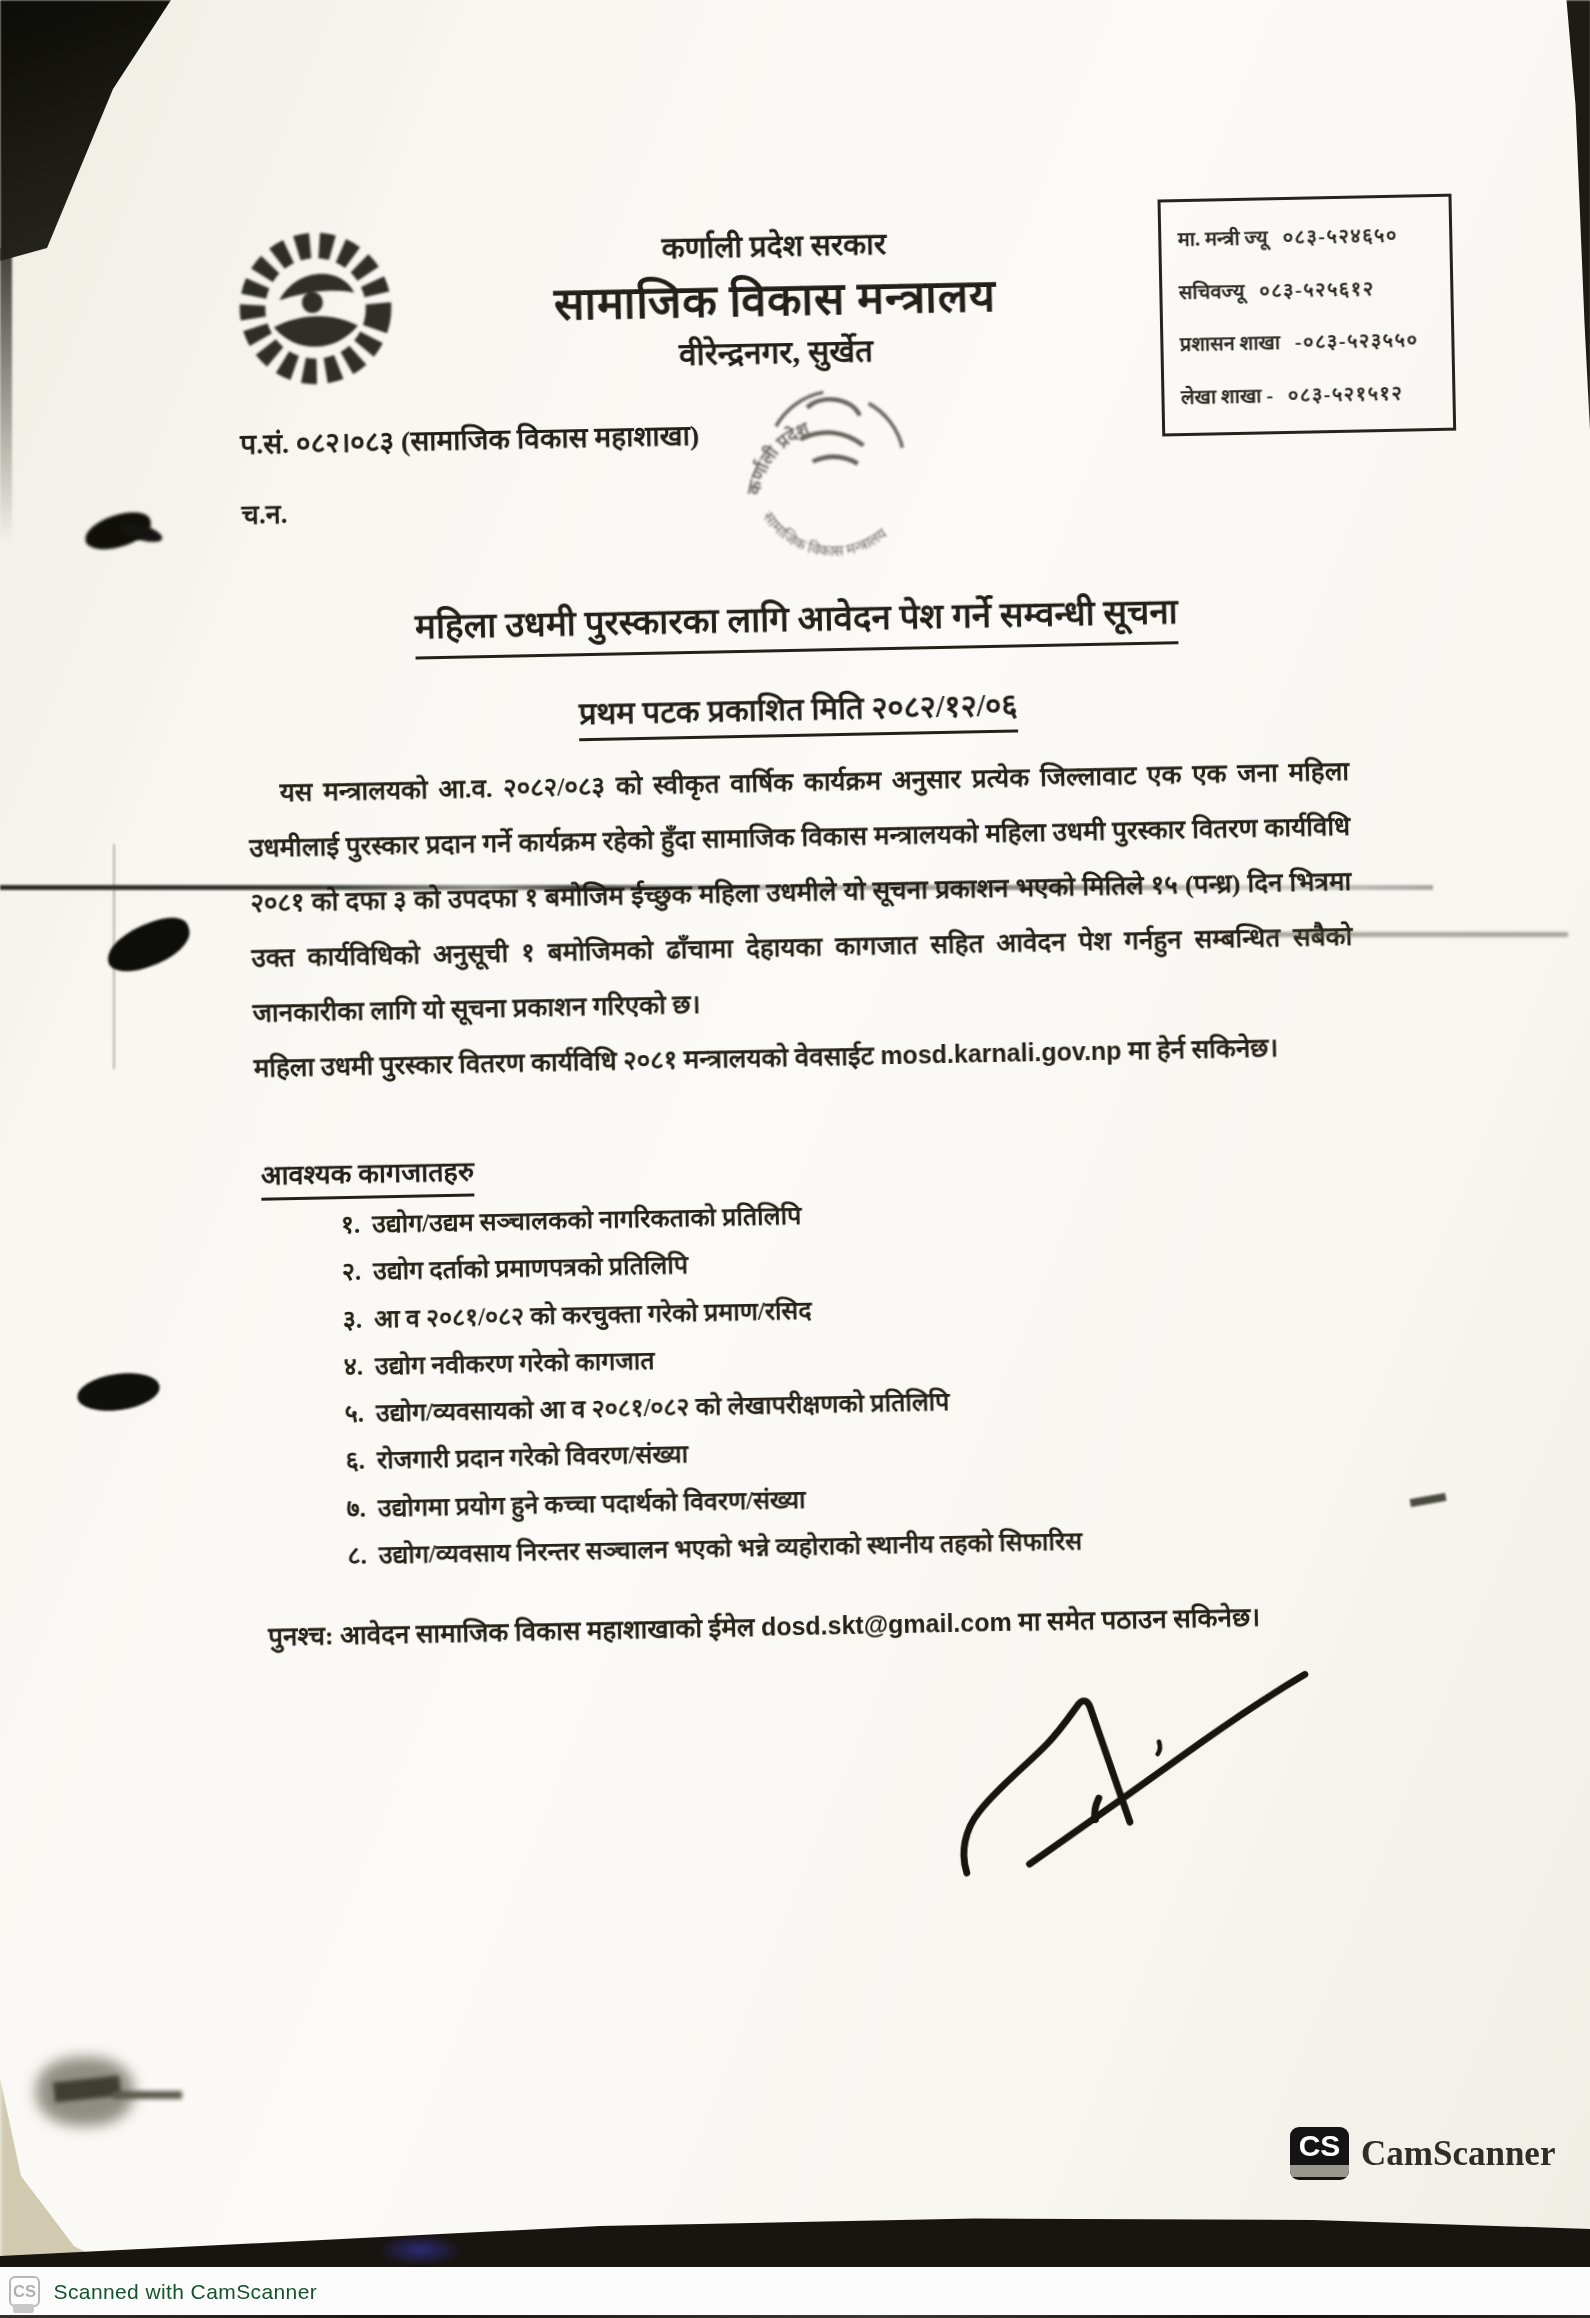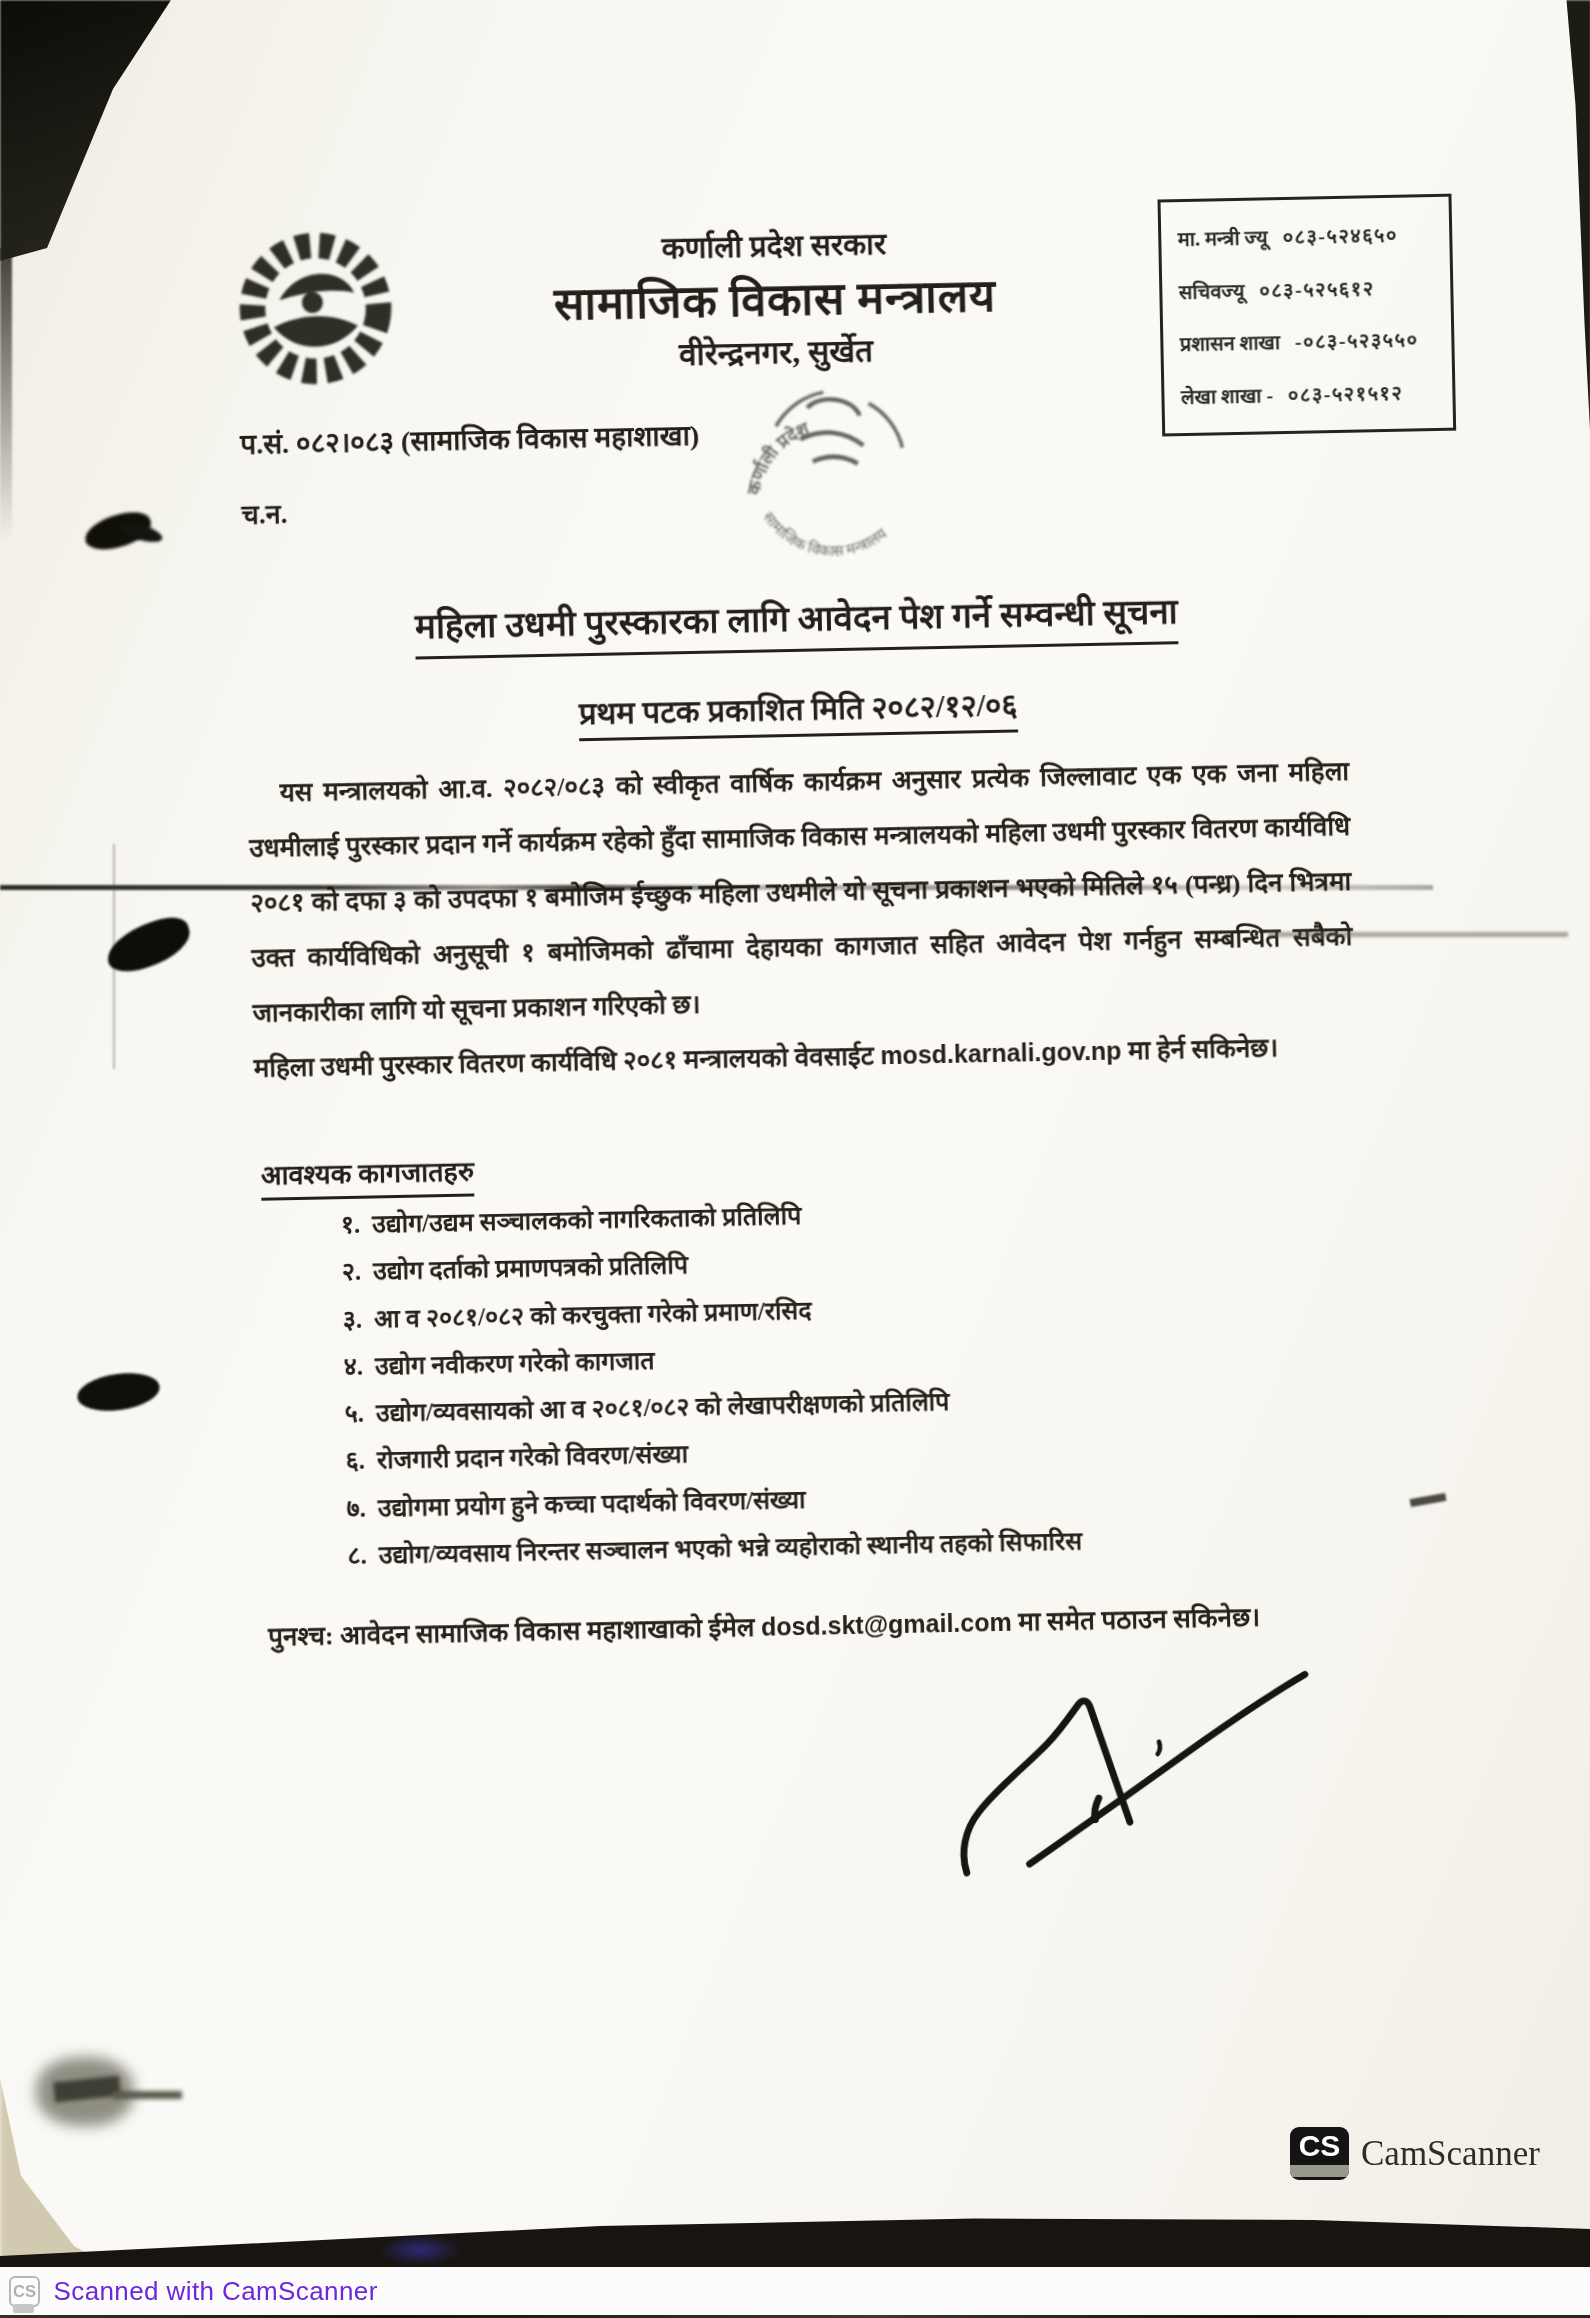--- a/index.html
+++ b/index.html
@@ -28,28 +28,28 @@
     clip-path:polygon(0px 51px,263px 38px,600px 21px,975px 13.5px,1313px 15px,1590px 24px,1590px 62px,0px 62px);}
   .bar-bottom{left:0;top:2267px;width:1590px;height:49px;background:#fcfcfc;
     display:flex;align-items:center;gap:13.5px;padding-left:9px;box-sizing:border-box;
     font-family:"Liberation Sans","DejaVu Sans",sans-serif;}
   .strip-bottom{left:0;top:2315px;width:1590px;height:3.8px;
     background:linear-gradient(90deg,#35302a,#171410 25%,#3c3830 55%,#14110d 80%,#2c2822);}
   .cs-outline{width:31px;height:31px;border:2.3px solid #b7b7b7;border-radius:6px;position:relative;
     display:flex;align-items:center;justify-content:center;box-sizing:border-box;}
   .cs-outline .cs-t{font-size:16.5px;font-weight:bold;color:#b0b0b0;letter-spacing:0;}
   .cs-outline .tab{position:absolute;left:1.5px;bottom:-7.5px;width:21px;height:9px;background:#c7c7c7;border-radius:2.3px;}
-  .bb-text{font-size:26px;color:#6d28d9;letter-spacing:0.4px;}
+  .bb-text{font-size:21px;color:#14532d;letter-spacing:0.4px;}
   
   .watermark{left:1290px;top:2127px;display:flex;align-items:center;gap:12px;}
   .cs-badge{width:59px;height:53px;background:#141414;border-radius:9px;position:relative;overflow:hidden;}
   .cs-badge .cs-w{position:absolute;left:0;right:0;top:1.5px;text-align:center;color:#fff;
     font-family:"Liberation Sans","DejaVu Sans",sans-serif;font-weight:bold;font-size:30px;}
   .cs-badge .bed{position:absolute;left:0;right:0;bottom:3px;height:12px;background:#99988f;}
-  .wm-text{font-size:35px;font-weight:400;color:#2f2d28;font-family:"Liberation Serif","DejaVu Serif",serif;}
+  .wm-text{font-size:35px;font-weight:700;color:#2f2d28;font-family:"Liberation Serif","DejaVu Serif",serif;}
   
   #doc{left:0;top:0;width:1590px;height:2319px;transform:rotate(-1.15deg);
     transform-origin:795px 1125px;filter:blur(0.3px);color:#23201a;}
   .hdr{left:379px;width:825px;text-align:center;font-weight:700;}
   .hdr1{top:224px;font-size:30px;}
   .hdr2{top:267px;font-size:45px;letter-spacing:0.8px;}
   .hdr3{top:329px;font-size:31.5px;font-weight:600;}
   .phonebox{left:1176px;top:207px;width:294px;height:237px;border:3px solid #24231d;
     display:flex;flex-direction:column;justify-content:space-around;padding:10.5px 16.5px;box-sizing:border-box;}
   .ph-row{display:flex;gap:15px;font-size:20px;font-weight:600;color:#2c2b24;}

